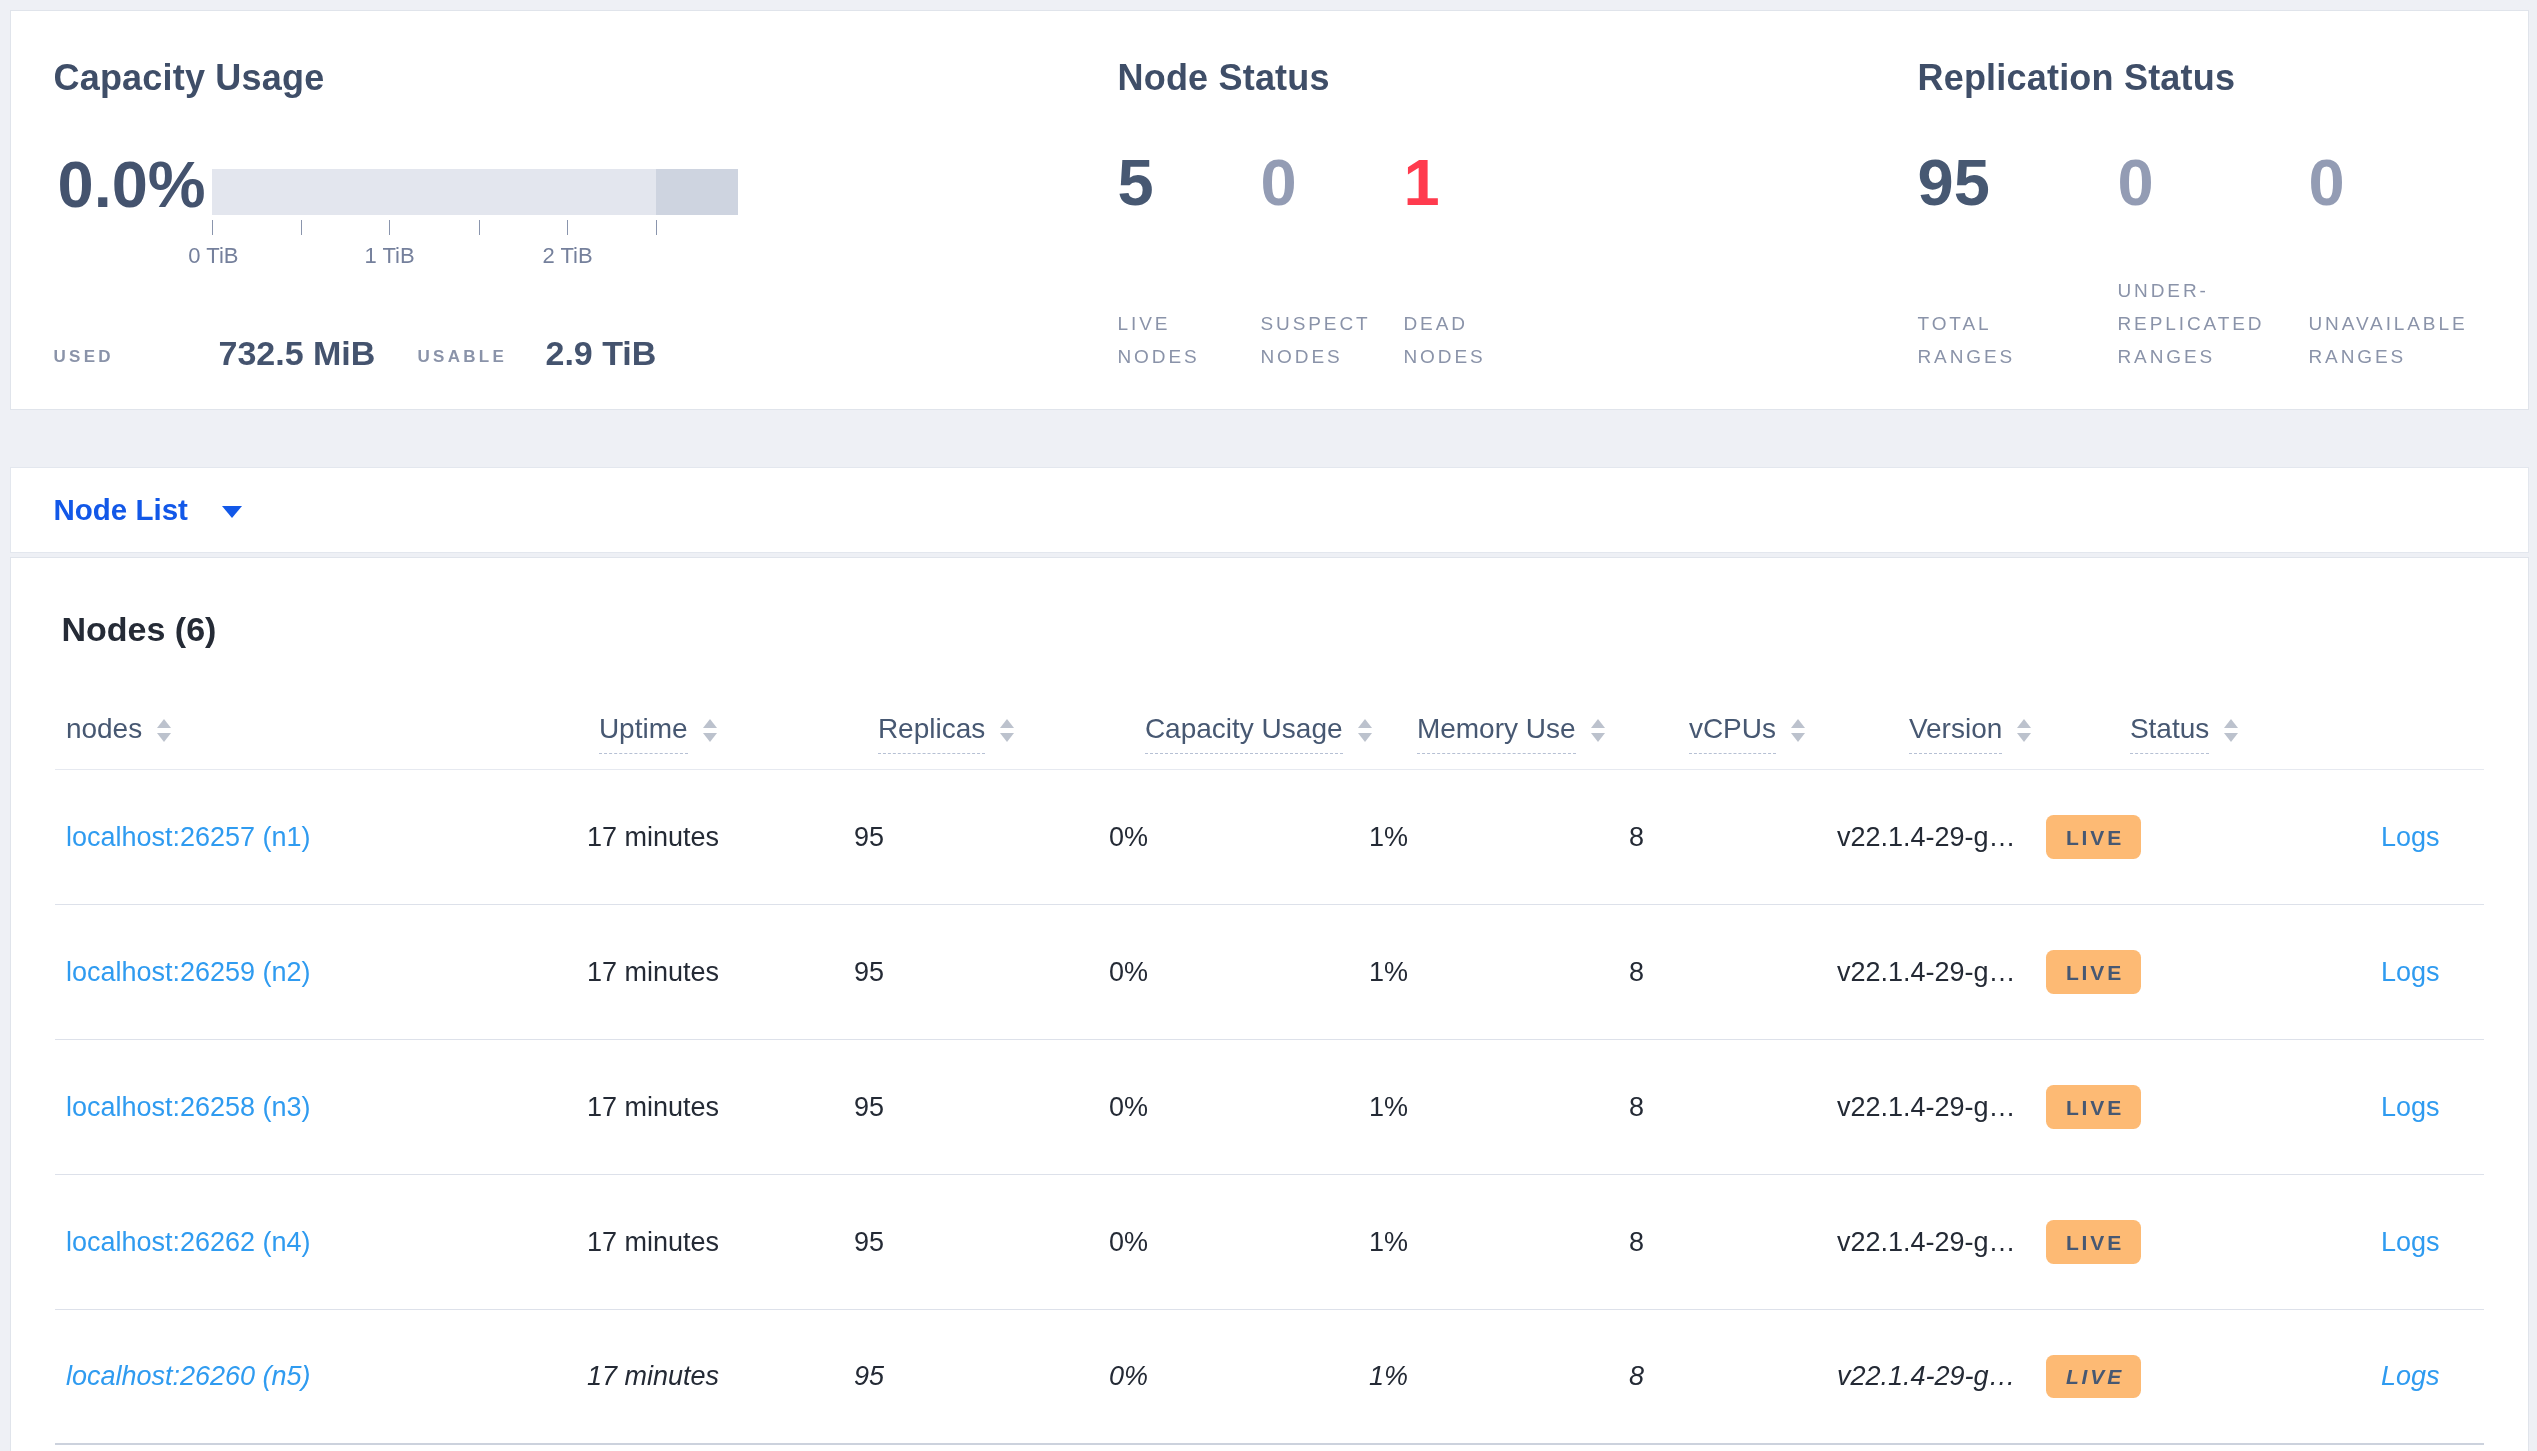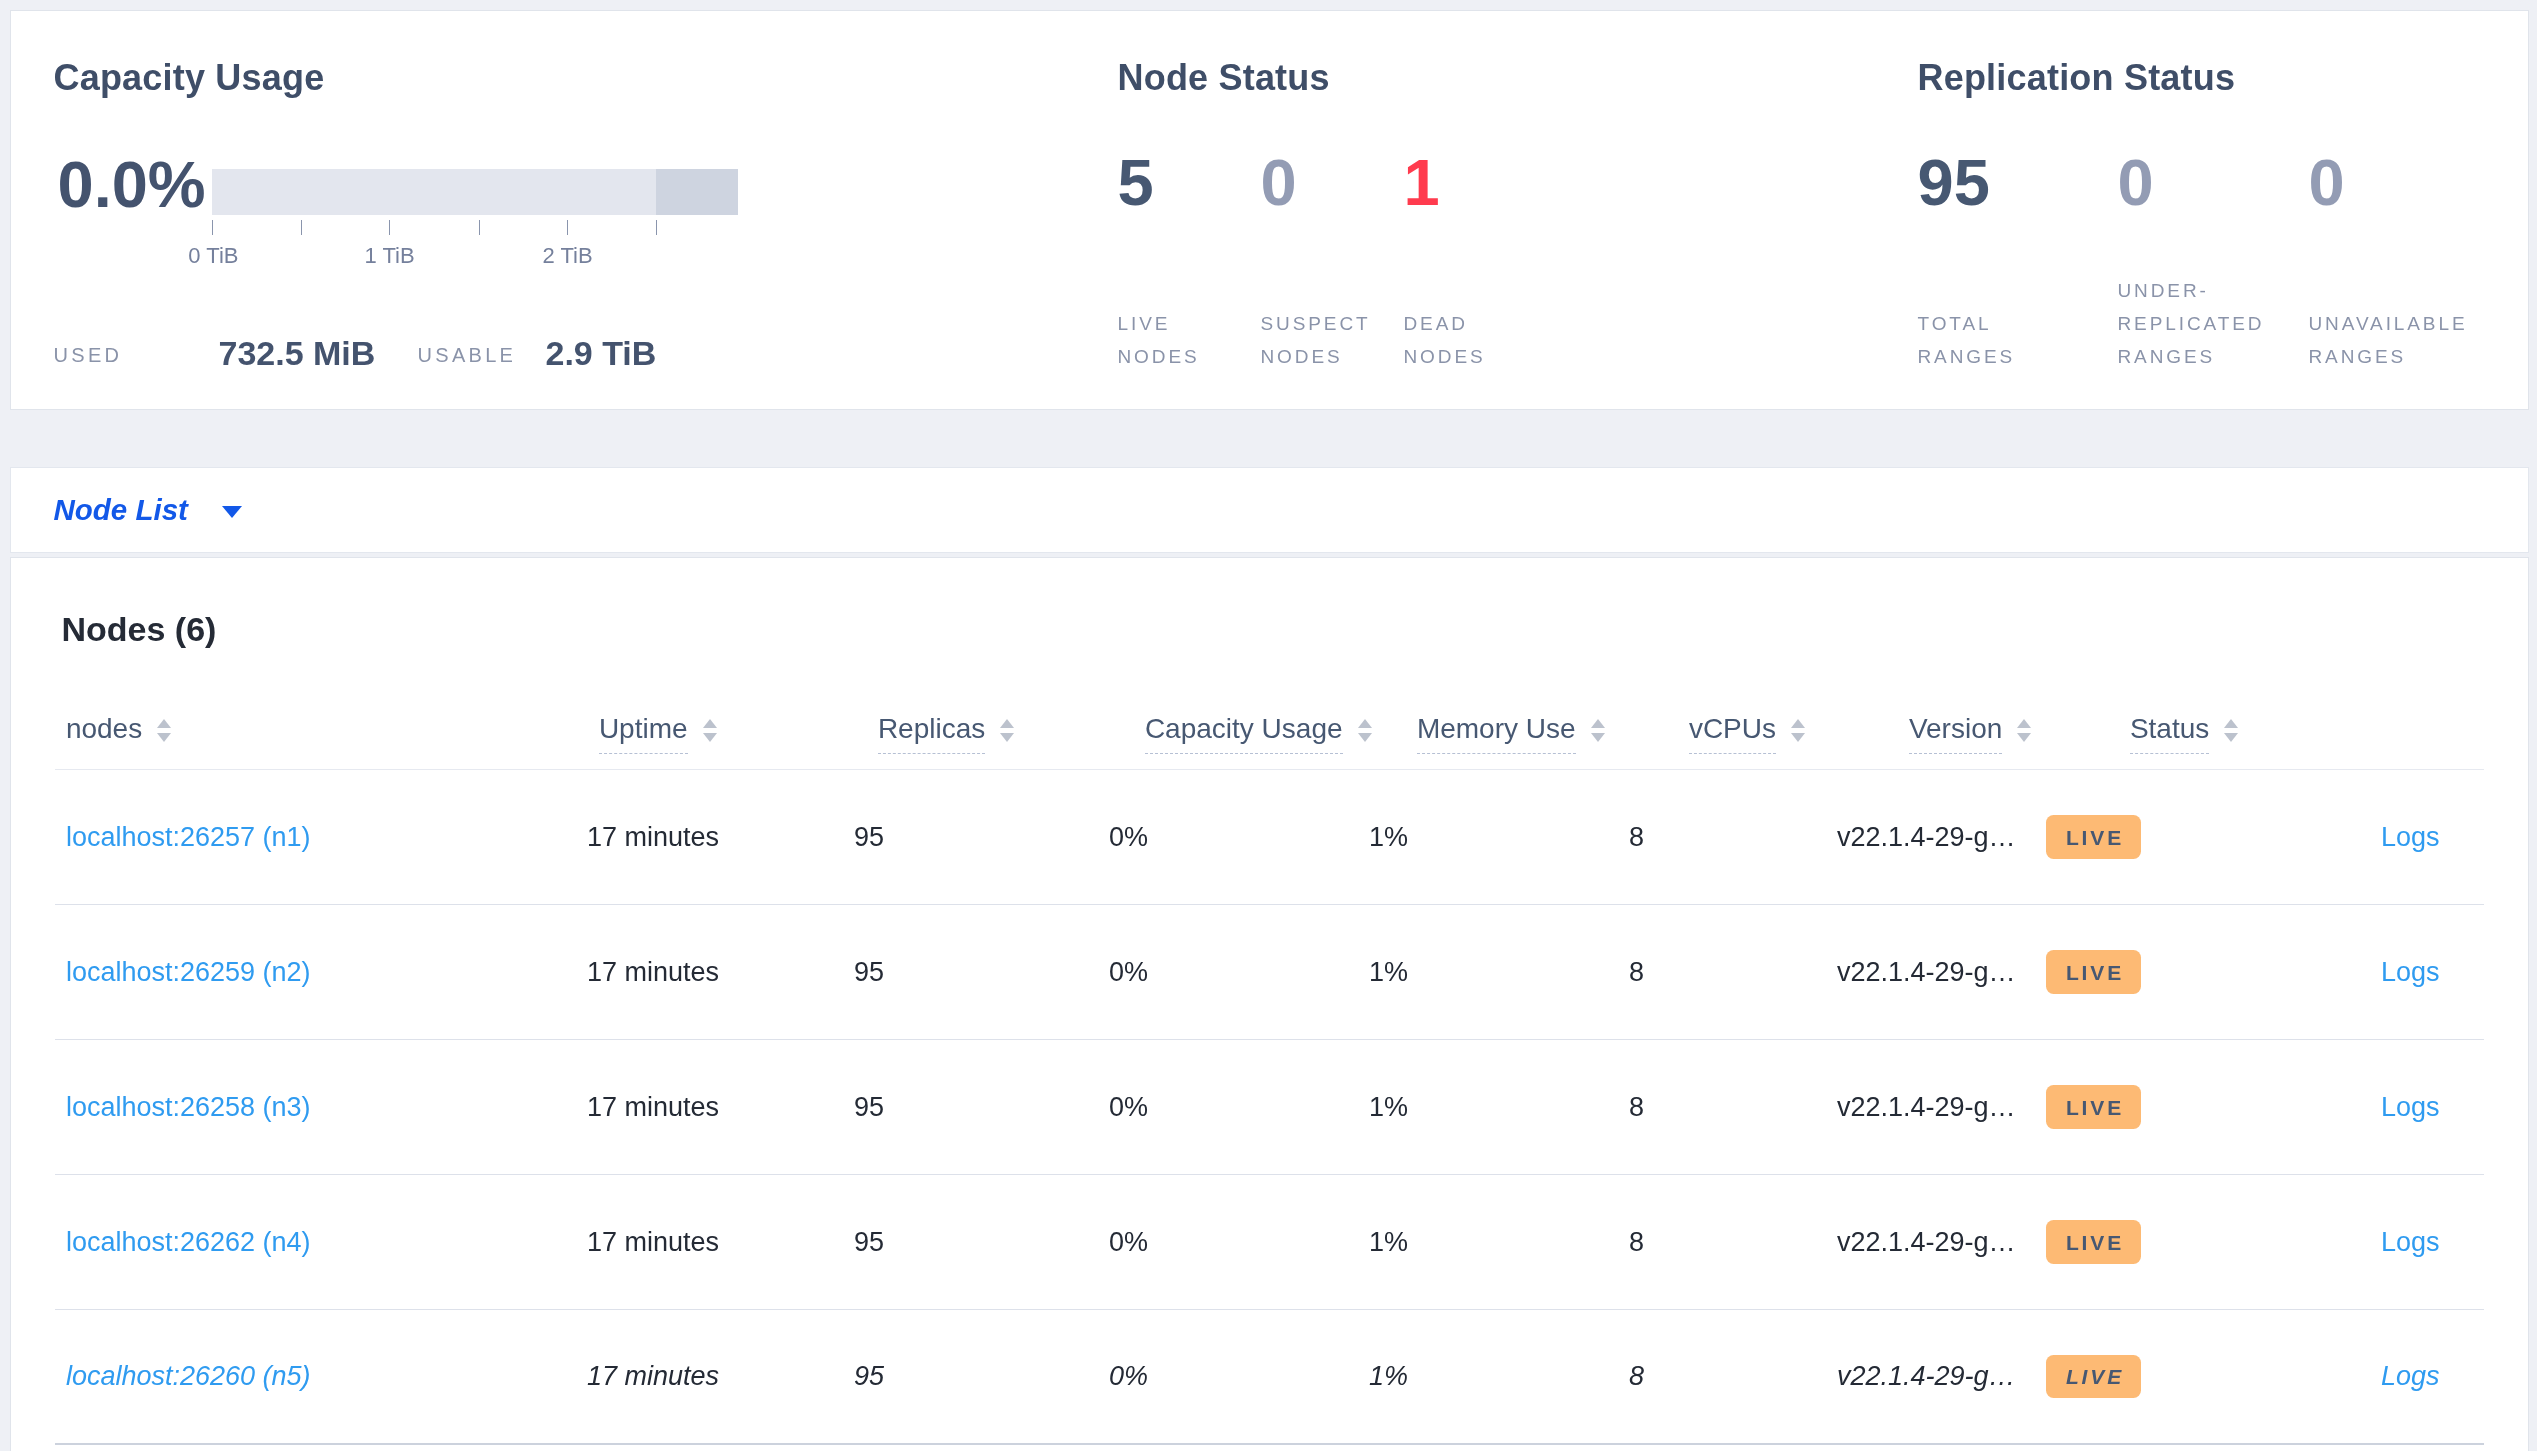--- a/index.html
+++ b/index.html
@@ -22,21 +22,21 @@
   .cap-percent { position:absolute; left:4px; top:92px; font-size:65px; font-weight:700; color:#44536e; line-height:72px; }
   .cap-chart { position:absolute; left:158px; top:112px; width:526px; }
   .cap-track { position:relative; width:526px; height:46px; background:#e3e6ee; overflow:hidden; }
   .cap-over { position:absolute; left:444px; top:0; width:82px; height:46px; background:#ced4e0; }
   .cap-ticks { position:absolute; left:0; top:51px; width:526px; height:15.2px; }
   .cap-tick { position:absolute; top:0; width:1.9px; height:15.2px; background:#8a95ad; }
   .cap-tick-labels { position:absolute; left:0; top:74px; width:526px; height:29px; }
   .cap-tick-label { position:absolute; transform:translateX(-50%); font-size:22px; color:#75809c; white-space:nowrap; }
   .cap-stats { position:absolute; left:0; bottom:0; width:724px; height:48px; }
   .cap-stats span { position:absolute; bottom:0; white-space:nowrap; }
-  .stat-label { font-size:20px; letter-spacing:3.3px; color:#8a93a9; font-weight:400; bottom:5.7px !important;margin-top:41px; }
+  .stat-label { font-size:17px; letter-spacing:3.3px; color:#8a93a9; font-weight:700; bottom:5.7px !important;margin-top:41px; }
   .stat-value { font-size:34px; font-weight:700; color:#44536e; }
   .lbl-used   { left:0; }
   .val-used   { left:165px; }
   .lbl-usable { left:364px; }
   .val-usable { left:492px; }
 
   
   .ns-section { left:1107px; width:724px; }
   .rs-section { left:1907px; width:610px; }
   .mnums, .mlabels { position:absolute; left:0; display:flex; }
@@ -45,21 +45,21 @@
   .mnum { font-size:65px; font-weight:700; line-height:76px; }
   .mlabel { display:inline-block; font-size:19px; line-height:33px; letter-spacing:2.9px; color:#8a93a9; }
   .ns-section .mcol { width:143px; }
   .ns-section .mlabel { max-width:126px; }
   .rs-section .mcol { width:200px; }
   .rs-section .mcol:nth-child(2) { width:191px; }
   .rs-section .mlabel { max-width:170px; }
 
   
   .selector-bar { left:9.5px; top:467px; width:2519px; height:86px; border-color:#e3e7ee; }
-  .view-select { position:absolute; left:43px; top:0; height:84px; display:flex; align-items:center; cursor:pointer;font-style:italic; }
+  .view-select { position:absolute; left:43px; top:0; height:84px; display:flex; align-items:center; cursor:pointer; }
   .view-select-label { font-size:29.5px; font-weight:700; color:#1258e8; }
   .caret-down { width:0; height:0; border-left:10.5px solid transparent; border-right:10.5px solid transparent;
                 border-top:12.4px solid #1258e8; margin-left:34px; margin-top:3.8px; }
 
   
   .nodes-panel { left:9.5px; top:557px; width:2519px; height:1074px; border-bottom:none; }
   .nodes-title { padding:50px 0 0 51px; font-size:34px; font-weight:700; color:#252b36; line-height:42px; }
   .table { margin:42px 44px 0 44px; }
   .thead, .tr {
     display:grid;

